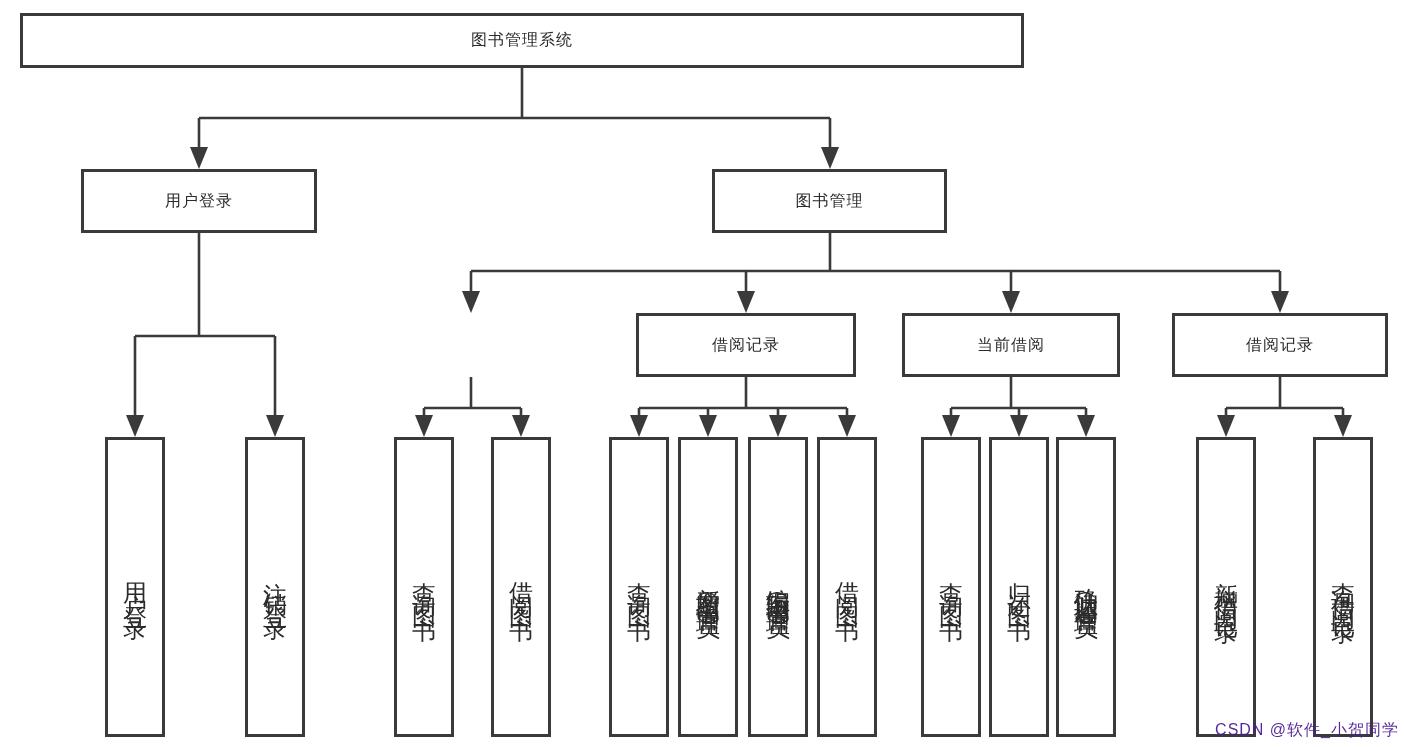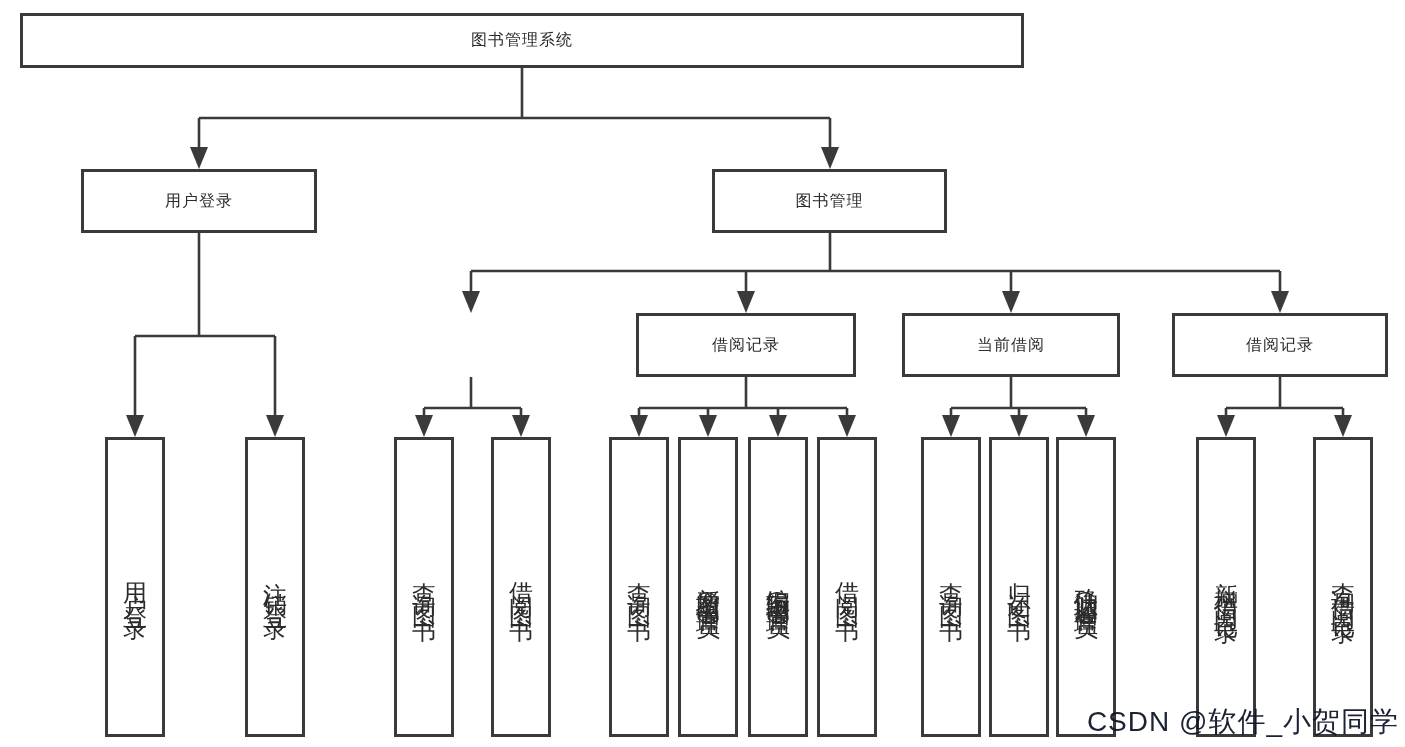--- a/index.html
+++ b/index.html
@@ -67,22 +67,22 @@
   .leaf.p8  { left: 817px;  }
   .leaf.p9  { left: 921px;  }
   .leaf.p10 { left: 989px;  }
   .leaf.p11 { left: 1056px; }
   .leaf.p12 { left: 1196px; }
   .leaf.p13 { left: 1313px; }
   #watermark {
     position: absolute;
     right: 6px;
     bottom: 6px;
-    font-size: 28px;
-    color: #0f172a;
+    font-size: 16px;
+    color: #4c1d95;
     letter-spacing: 1px;
     z-index: 5;
     opacity: 0.95;
     white-space: nowrap;
   }
   .wire  { stroke: #3a3a3a; stroke-width: 2.6; fill: none; }
   .ahead { fill: #3a3a3a; stroke: none; }
 </style>
 </head>
 <body>

